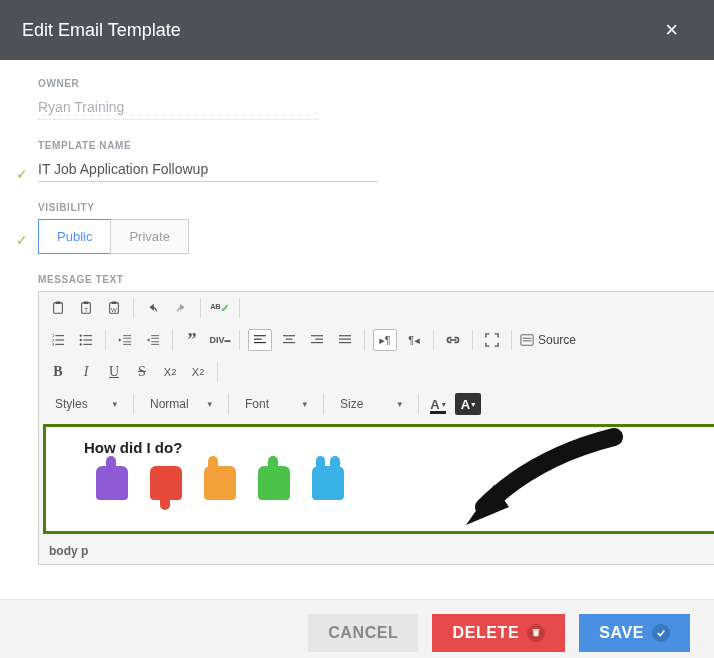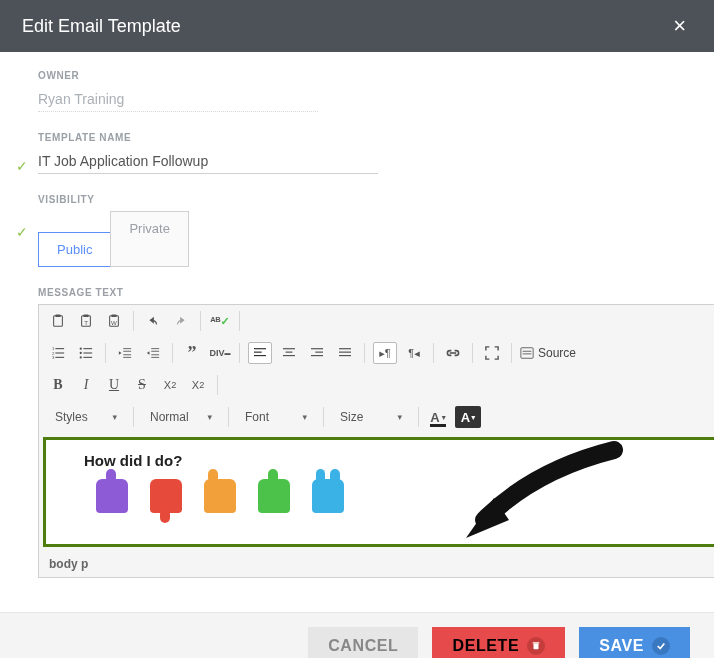--- a/index.html
+++ b/index.html
@@ -3,22 +3,22 @@
 <meta charset="utf-8">
 <style>
   * { box-sizing: border-box; margin: 0; padding: 0; }
   html, body { width: 714px; height: 658px; font-family: -apple-system, "Helvetica Neue", Arial, sans-serif; background: #fff; }
   .modal-header {
     background: #4d5258;
     color: #fff;
     display: flex;
     align-items: center;
     justify-content: space-between;
-    padding: 16px 28px 16px 22px;
-    height: 52px;
+    padding: 16px 36px 16px 22px;
+    height: 60px;
   }
   .modal-title { font-size: 18px; font-weight: 400; }
   .close-x { font-size: 22px; cursor: pointer; font-weight: 300; }
 
   .modal-body { padding: 18px 22px 10px 38px; background: #fff; }
 
   .field-label {
     font-size: 10px;
     letter-spacing: 0.6px;
     color: #9aa0a6;
@@ -56,21 +56,20 @@
     background: #fafafa;
     color: #9aa0a6;
     font-size: 13px;
     padding: 9px 18px;
     cursor: pointer;
   }
   .seg-btn.selected {
     border: 1px solid #5b8ff9;
     background: #fff;
     color: #5b8ff9;
-    margin-top: 21px;
   }
   .seg-btn + .seg-btn { margin-left: -1px; }
 
   .editor-wrap {
     border: 1px solid #d0d0d0;
     background: #f5f5f5;
     width: 704px;
   }
   .toolbar-row {
     display: flex;
@@ -162,21 +161,21 @@
   .btn {
     font-size: 16px;
     font-weight: 600;
     letter-spacing: 0.6px;
     padding: 10px 20px;
     border: none;
     cursor: pointer;
     display: inline-flex; align-items: center; gap: 8px;
   }
   .btn.cancel { background: #e6e6e6; color: #888; }
-  .btn.delete { background: #e64a4a; color: #000000; }
+  .btn.delete { background: #e64a4a; color: #ffffff; }
   .btn.save   { background: #4a90e2; color: #fff; }
   .btn .circ  { width: 18px; height: 18px; border-radius: 50%; display:inline-flex; align-items:center; justify-content:center; font-size: 11px; }
   .btn.delete .circ { background: #c53c3c; }
   .btn.save .circ   { background: #3a78c2; }
 
   
   .annotation-arrow {
     position: absolute;
     top: 0px; right: 110px;
     pointer-events: none;

